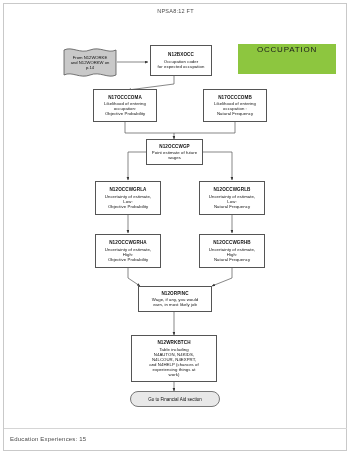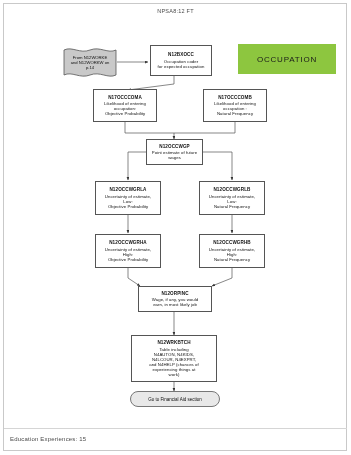--- a/index.html
+++ b/index.html
@@ -80,21 +80,21 @@
     letter-spacing: 0.05px;
     white-space: pre-line;
   }
 
   .banner {
     position: absolute;
     box-sizing: border-box;
     background: #8DC63F;
     border: 1px solid #8DC63F;
     display: flex;
-    align-items: center;
+    align-items: flex-start;
     justify-content: center;
     font-size: 8px;
     letter-spacing: 0.8px;
     color: #1a1a1a;
   }
 
   .offpage {
     position: absolute;
     display: flex;
     align-items: center;

